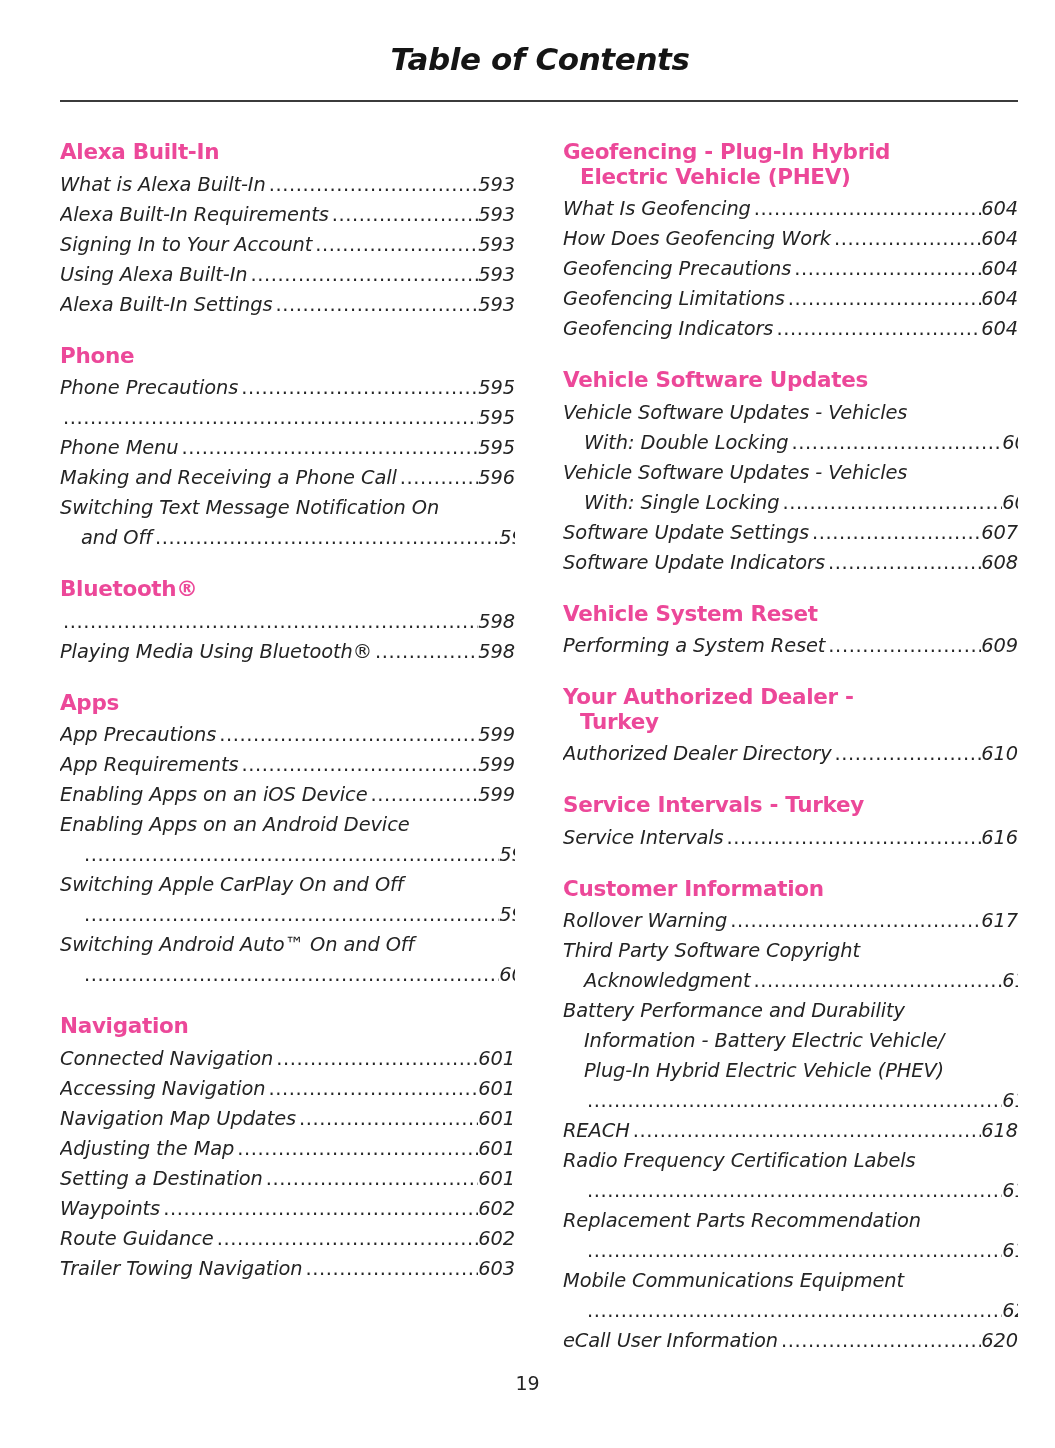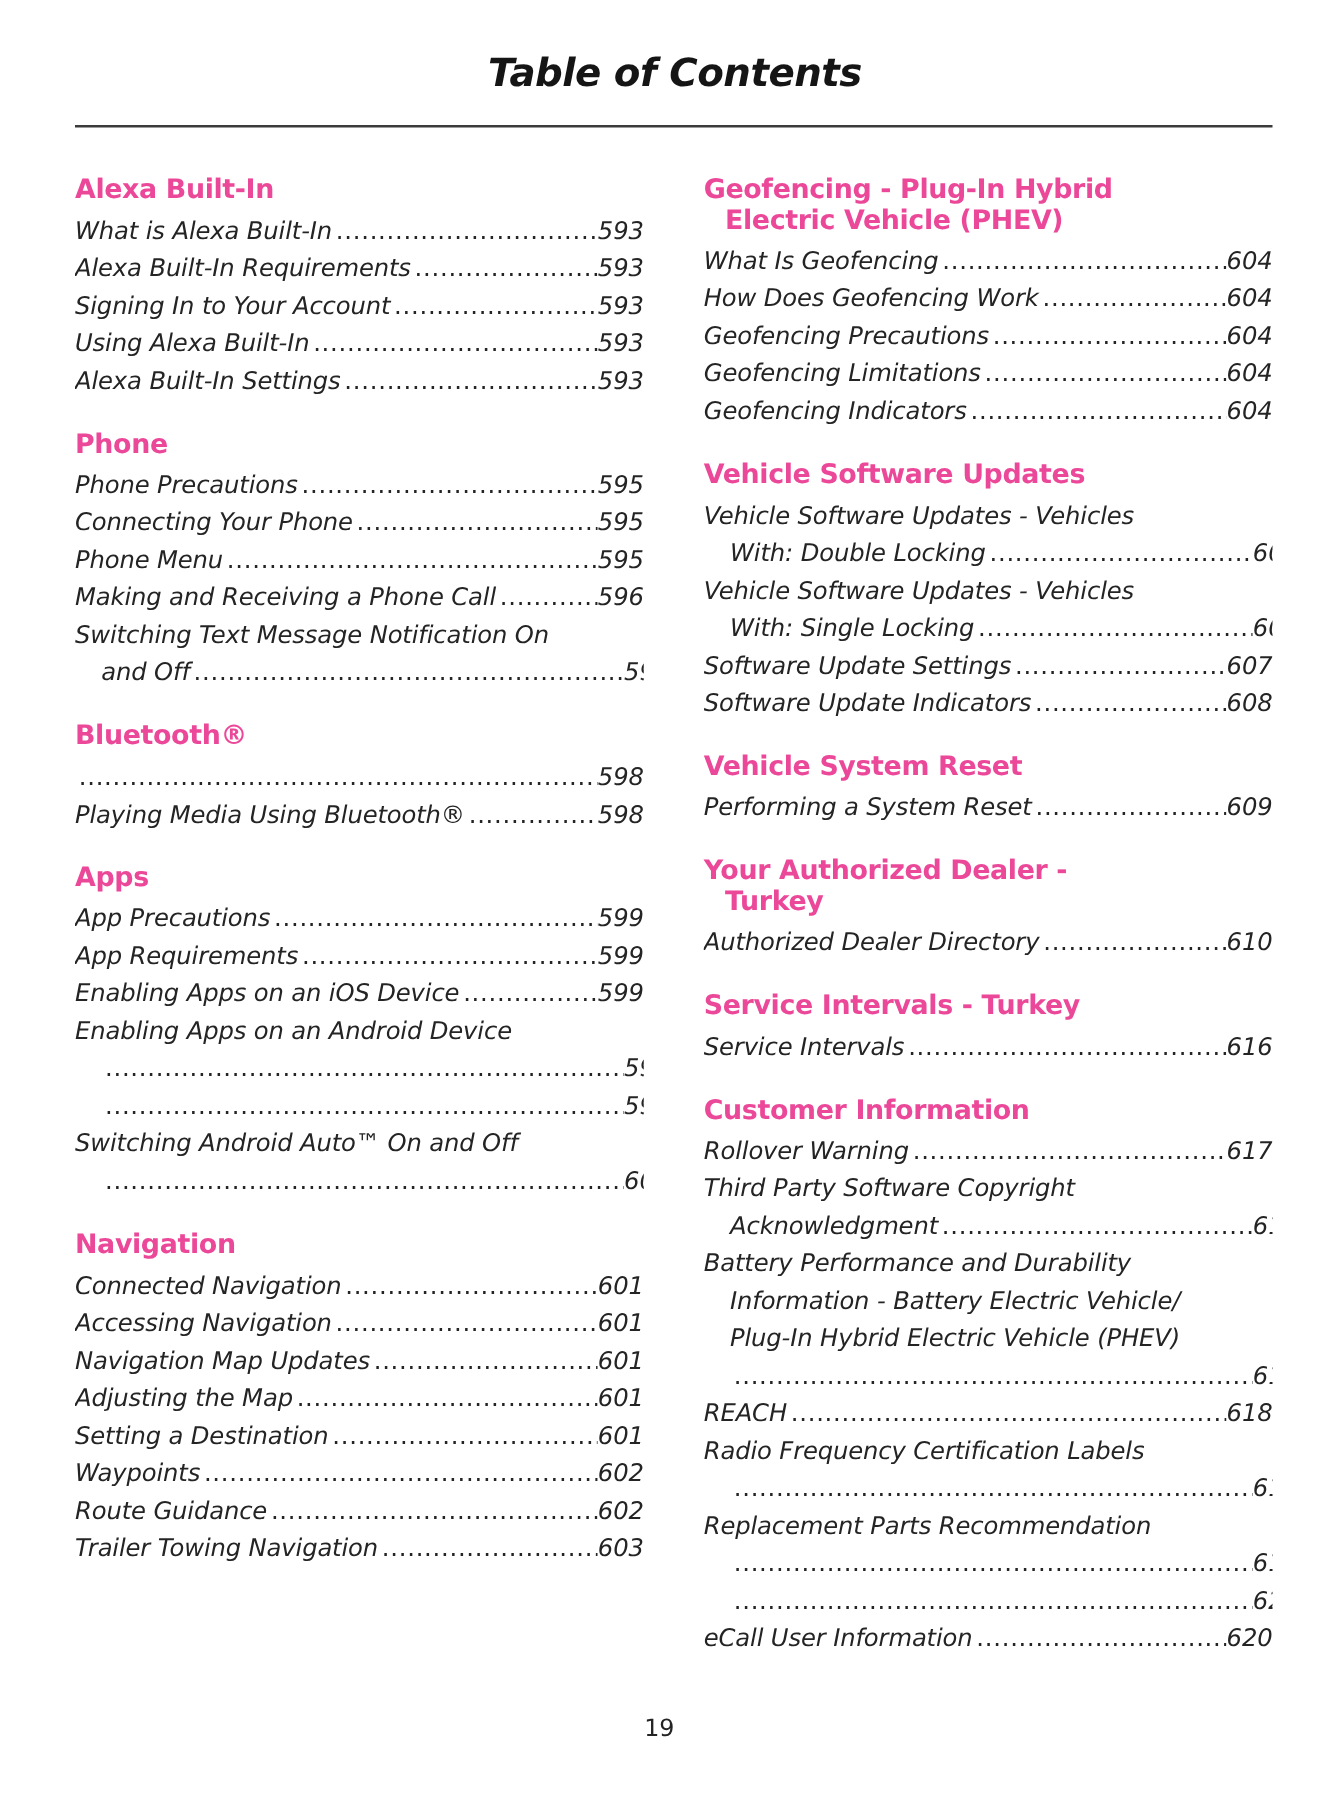--- a/index.html
+++ b/index.html
@@ -191,21 +191,20 @@
           <div class="section-heading"><span>Phone</span></div>
           <div class="toc-entry">
             <div class="entry-line">
               <span class="entry-title">Phone Precautions</span>
               <span class="entry-dots"></span>
               <span class="entry-page">595</span>
             </div>
           </div>
           <div class="toc-entry">
             <div class="entry-line">
-              <span class="entry-title">Connecting Your Phone</span>
               <span class="entry-dots"></span>
               <span class="entry-page">595</span>
             </div>
           </div>
           <div class="toc-entry">
             <div class="entry-line">
               <span class="entry-title">Phone Menu</span>
               <span class="entry-dots"></span>
               <span class="entry-page">595</span>
             </div>
@@ -271,20 +270,23 @@
             <div class="entry-line nodots">
               <span class="entry-title">Enabling Apps on an Android Device</span>
             </div>
             <div class="entry-line leader-only">
               <span class="entry-title"></span>
               <span class="entry-dots"></span>
               <span class="entry-page">599</span>
             </div>
           </div>
           <div class="toc-entry">
+            <div class="entry-line nodots">
+              <span class="entry-title">Switching Apple CarPlay On and Off</span>
+            </div>
             <div class="entry-line leader-only">
               <span class="entry-title"></span>
               <span class="entry-dots"></span>
               <span class="entry-page">599</span>
             </div>
           </div>
           <div class="toc-entry">
             <div class="entry-line nodots">
               <span class="entry-title">Switching Android Auto™ On and Off</span>
             </div>
@@ -517,20 +519,23 @@
             <div class="entry-line nodots">
               <span class="entry-title">Replacement Parts Recommendation</span>
             </div>
             <div class="entry-line leader-only">
               <span class="entry-title"></span>
               <span class="entry-dots"></span>
               <span class="entry-page">619</span>
             </div>
           </div>
           <div class="toc-entry">
+            <div class="entry-line nodots">
+              <span class="entry-title">Mobile Communications Equipment</span>
+            </div>
             <div class="entry-line leader-only">
               <span class="entry-title"></span>
               <span class="entry-dots"></span>
               <span class="entry-page">620</span>
             </div>
           </div>
           <div class="toc-entry">
             <div class="entry-line">
               <span class="entry-title">eCall User Information</span>
               <span class="entry-dots"></span>

